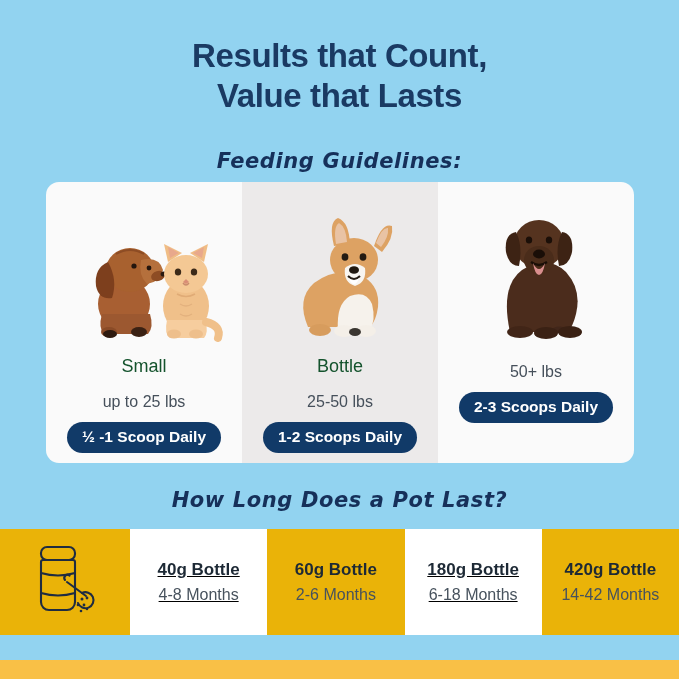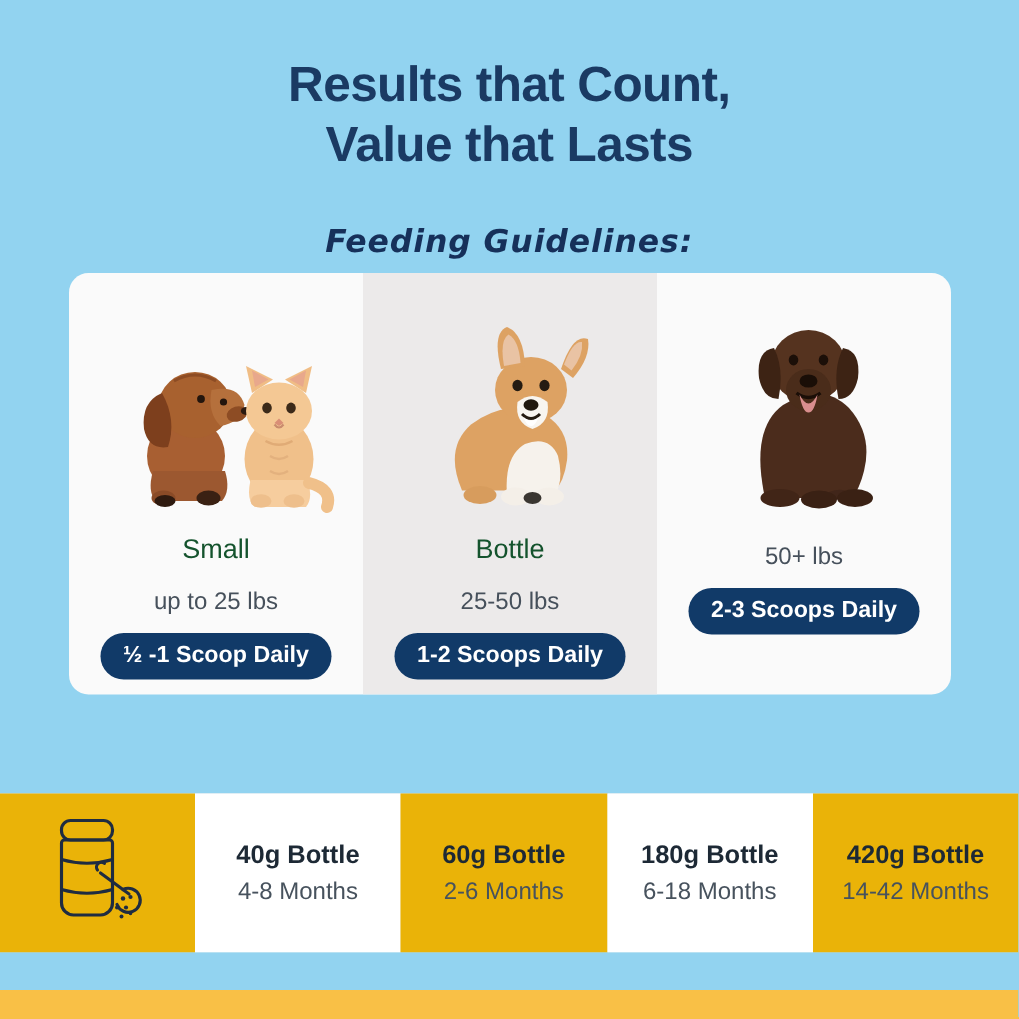--- a/index.html
+++ b/index.html
@@ -127,21 +127,21 @@
     background: #e9e8e6;
   }
   .strip-cell {
     height: 100%;
     display: flex;
     flex-direction: column;
     align-items: center;
     justify-content: center;
     background: #eab308;
   }
-  .strip-cell.white { background: #ffffff; }
+  .strip-cell.white { background: #ffffff; text-decoration: underline; }
   .strip-cell.icon-cell { width: 130px; }
   .strip-cell.data-cell { width: 137.25px; }
 
   .bottle-size {
     font-size: 17px;
     font-weight: bold;
     color: #1d2935;
     line-height: 22px;
   }
   .bottle-dur {
@@ -291,20 +291,21 @@
             <path d="M93 80 q8 6 16 0" stroke="#1a0e07" stroke-width="2.2" fill="none"></path>
             <path d="M95 81 q6 12 12 0 q-2 12 -6 12 q-4 0 -6 -12 z" fill="#d98e8e"></path>
           </g>
         </svg>
       </div>
       <div class="size-weight">50+ lbs</div>
       <div class="pill">2-3 Scoops Daily</div>
     </div>
   </div>
 
+  <div class="howlong-title script">How Long Does a Pot Last?</div>
 
   <div class="strip">
 
     <div class="strip-cell icon-cell">
       <span>
         <svg width="72" height="78" viewBox="0 0 72 78" aria-hidden="true">
           <g fill="none" stroke="#1f2c41" stroke-width="2.1" stroke-linecap="round" stroke-linejoin="round">
             <rect x="12" y="6" width="34" height="13" rx="6"></rect>
             <path d="M14 19 h30 a2 2 0 0 1 2 2 v40 a8 8 0 0 1 -8 8 h-18 a8 8 0 0 1 -8 -8 v-40 a2 2 0 0 1 2 -2 z"></path>
             <path d="M12 32 q17 5 34 0"></path>

